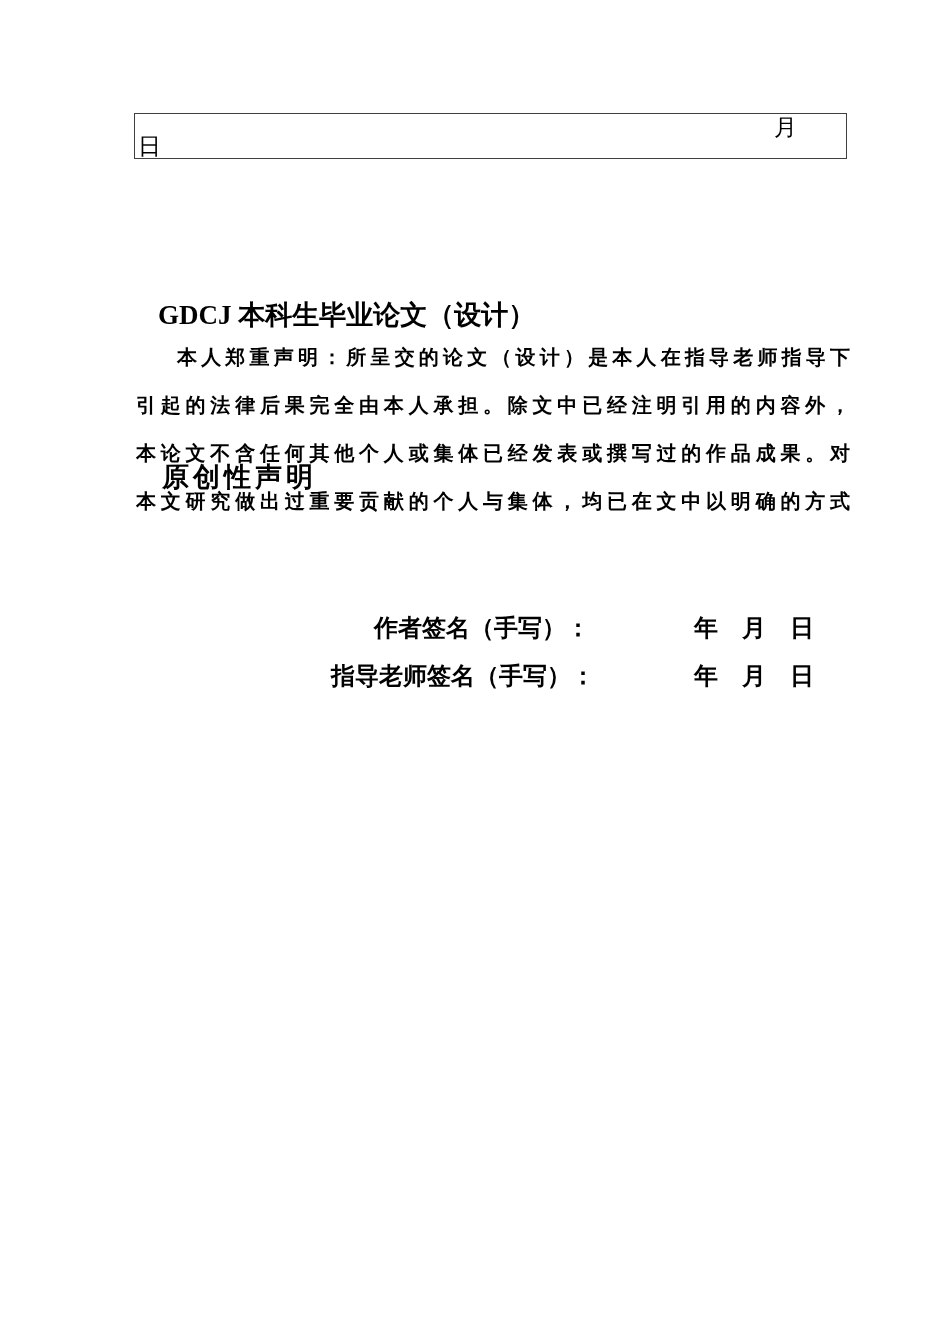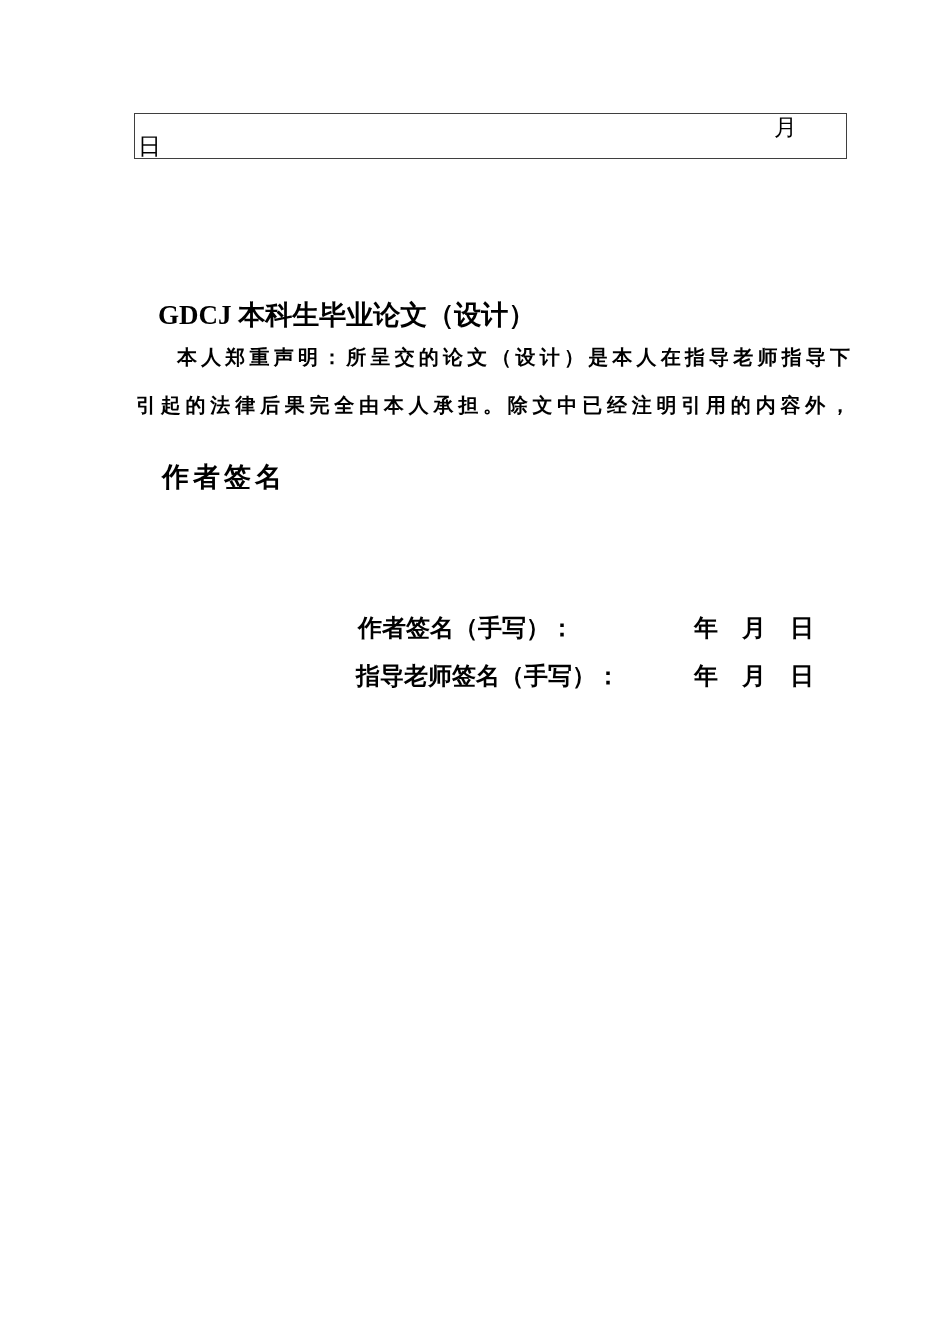--- a/index.html
+++ b/index.html
@@ -78,43 +78,45 @@
   }
 
   
   .sig-label, .sig-date {
     position: absolute;
     font-size: 24px;
     font-weight: 700;
     line-height: 32px;
     white-space: pre;
   }
-  .sig1-label { left: 358px; top: 612px; }
+  .sig1-label { left: 374px; top: 612px; }
   .sig1-date  { left: 694px; top: 612px; }
-  .sig2-label { left: 331px; top: 660px; margin-left: 25px; }
+  .sig2-label { left: 331px; top: 660px; }
   .sig2-date  { left: 694px; top: 660px; }
 </style>
 </head>
 <body>
 
 <div class="page" style="background: rgb(255, 255, 255); color: rgb(0, 0, 0);">
 
   <div class="date-box" style="border-color: rgb(63, 63, 63);">
     <span class="db-month">月</span>
     <span class="db-day">日</span>
   </div>
 
   <div class="title">
     <div class="title-line1">GDCJ 本科生毕业论文（设计）</div>
-    <div class="title-line2">作者签名</div>
+    <div class="title-line2">原创性声明</div>
   </div>
 
   <div class="body-par">
     <div class="bline just indent">本人郑重声明：所呈交的论文（设计）是本人在指导老师指导下</div>
     <div class="bline just">引起的法律后果完全由本人承担。除文中已经注明引用的内容外，</div>
+    <div class="bline just">本论文不含任何其他个人或集体已经发表或撰写过的作品成果。对</div>
+    <div class="bline just">本文研究做出过重要贡献的个人与集体，均已在文中以明确的方式</div>
   </div>
 
   <span class="sig-label sig1-label">作者签名（手写）：</span>
   <span class="sig-date sig1-date">年　月　日</span>
 
   <span class="sig-label sig2-label">指导老师签名（手写）：</span>
   <span class="sig-date sig2-date">年　月　日</span>
 
 </div>
 

